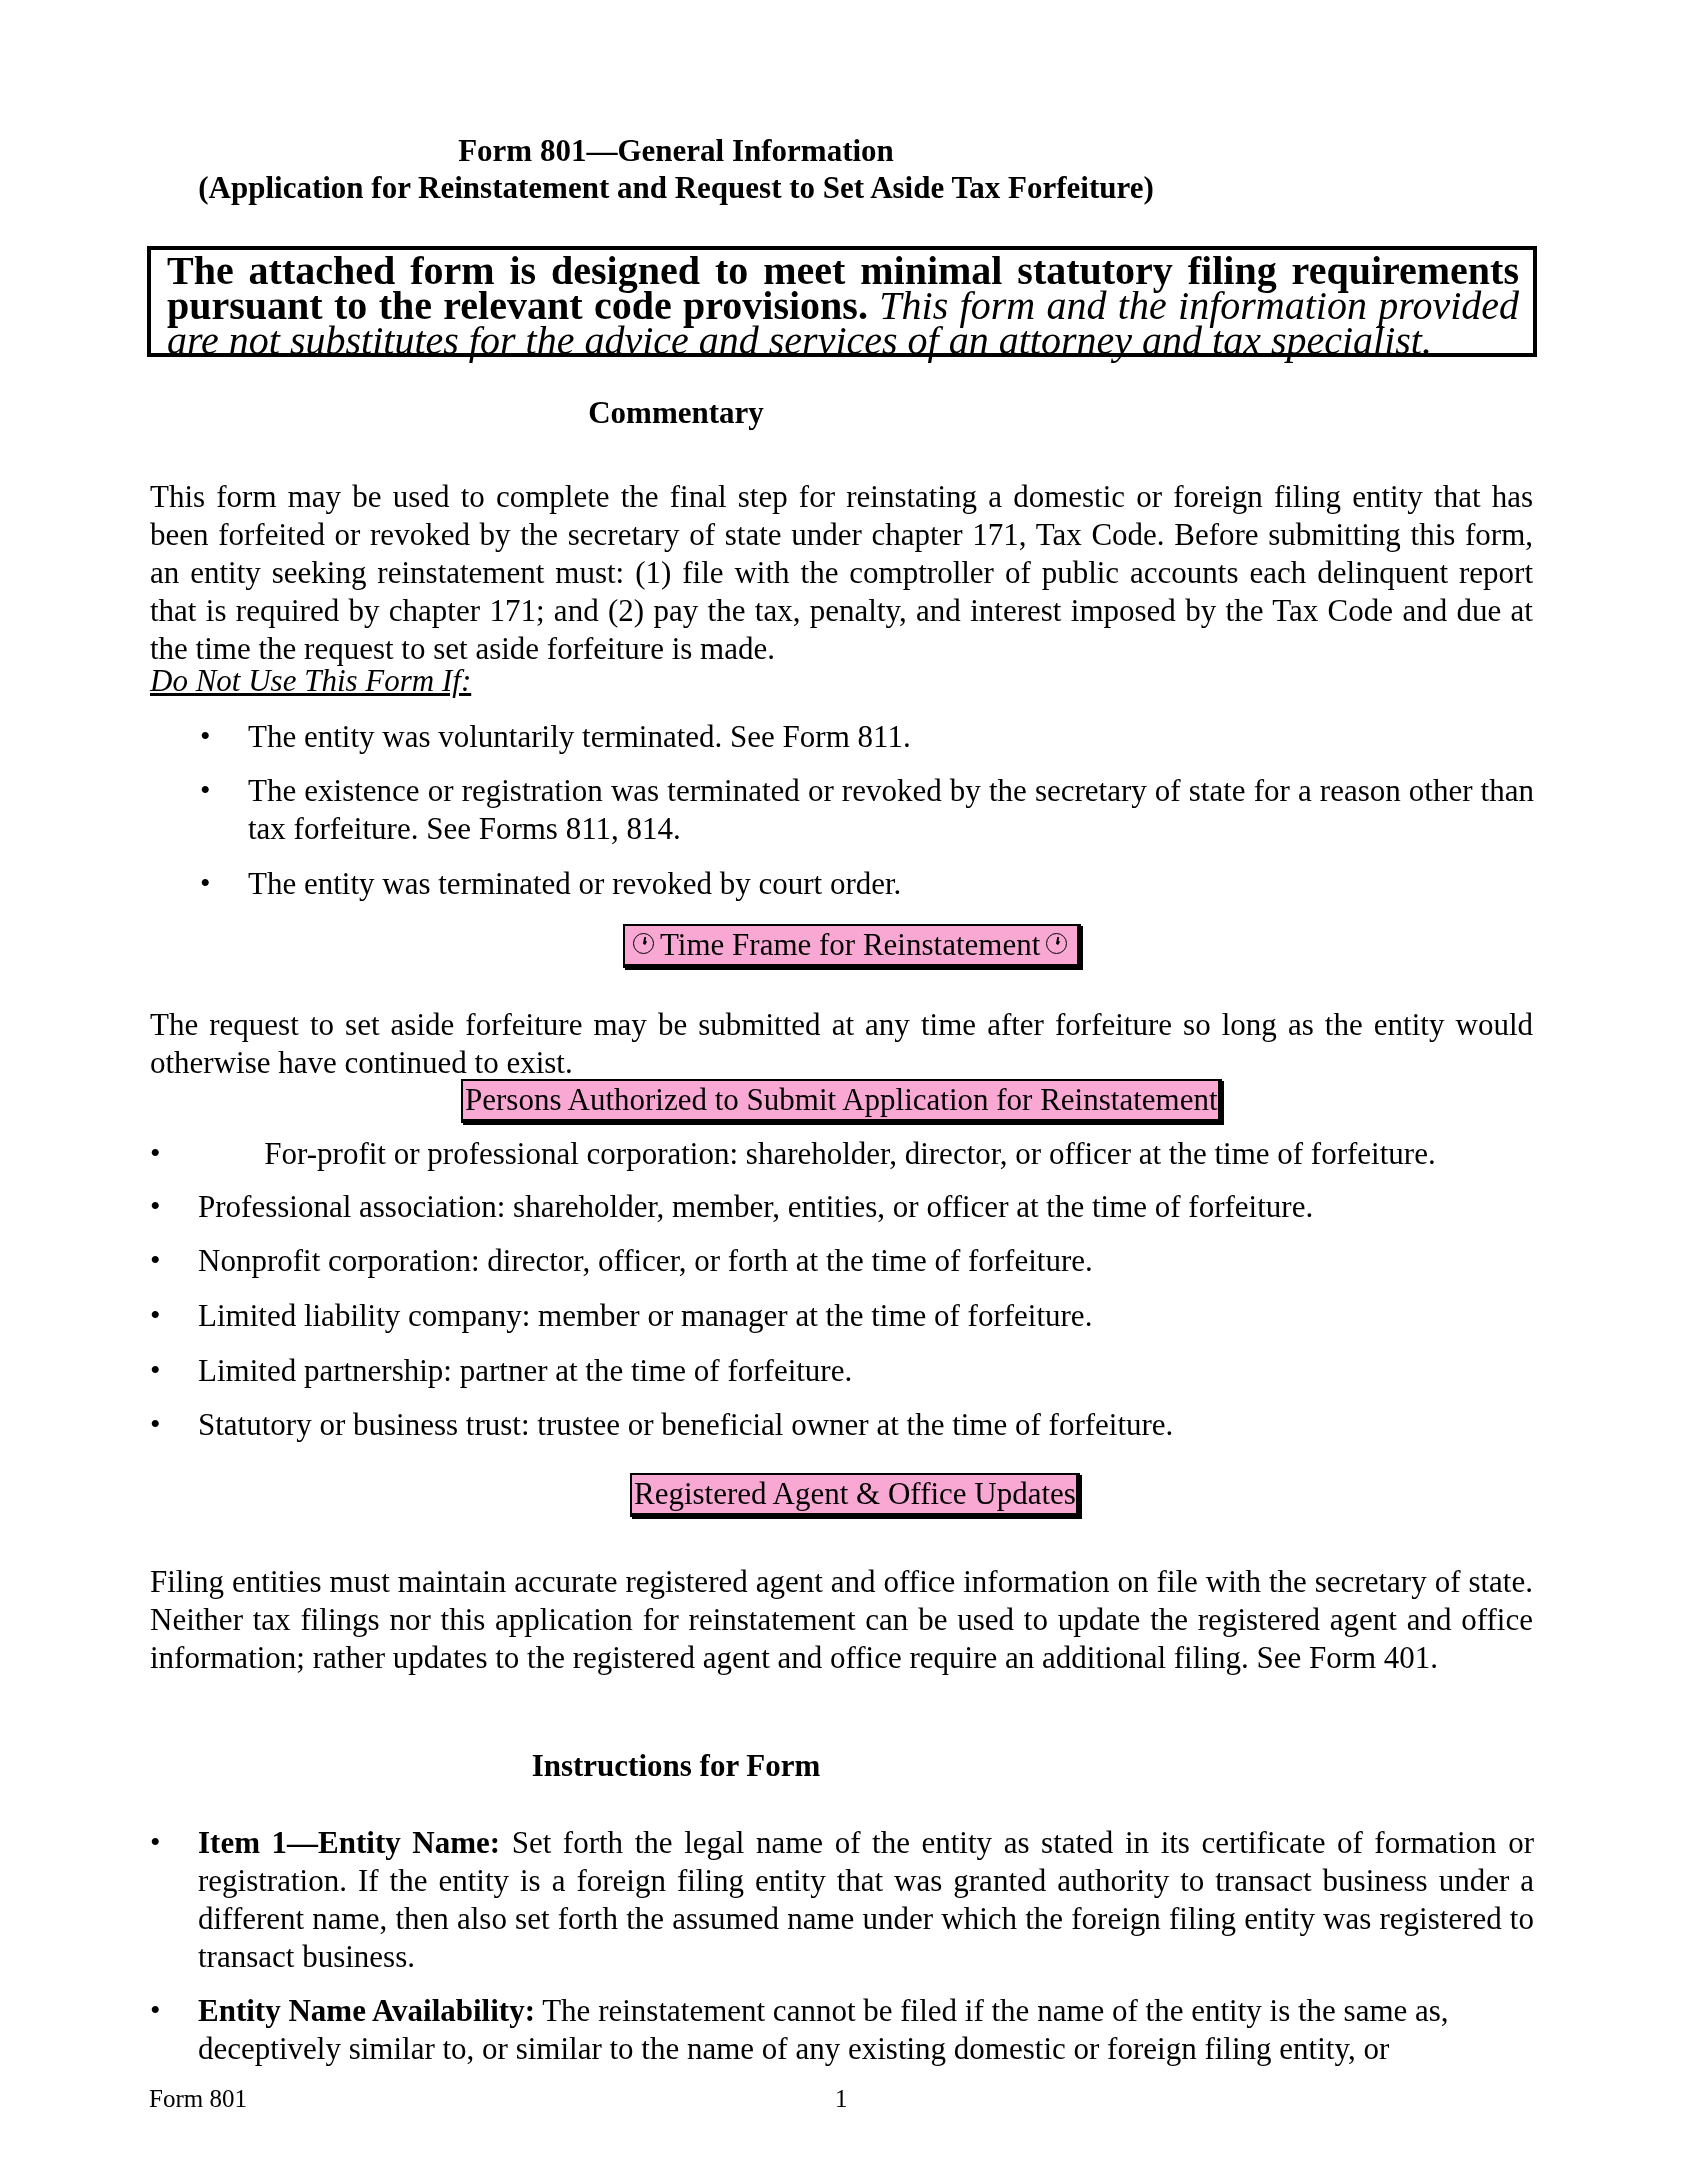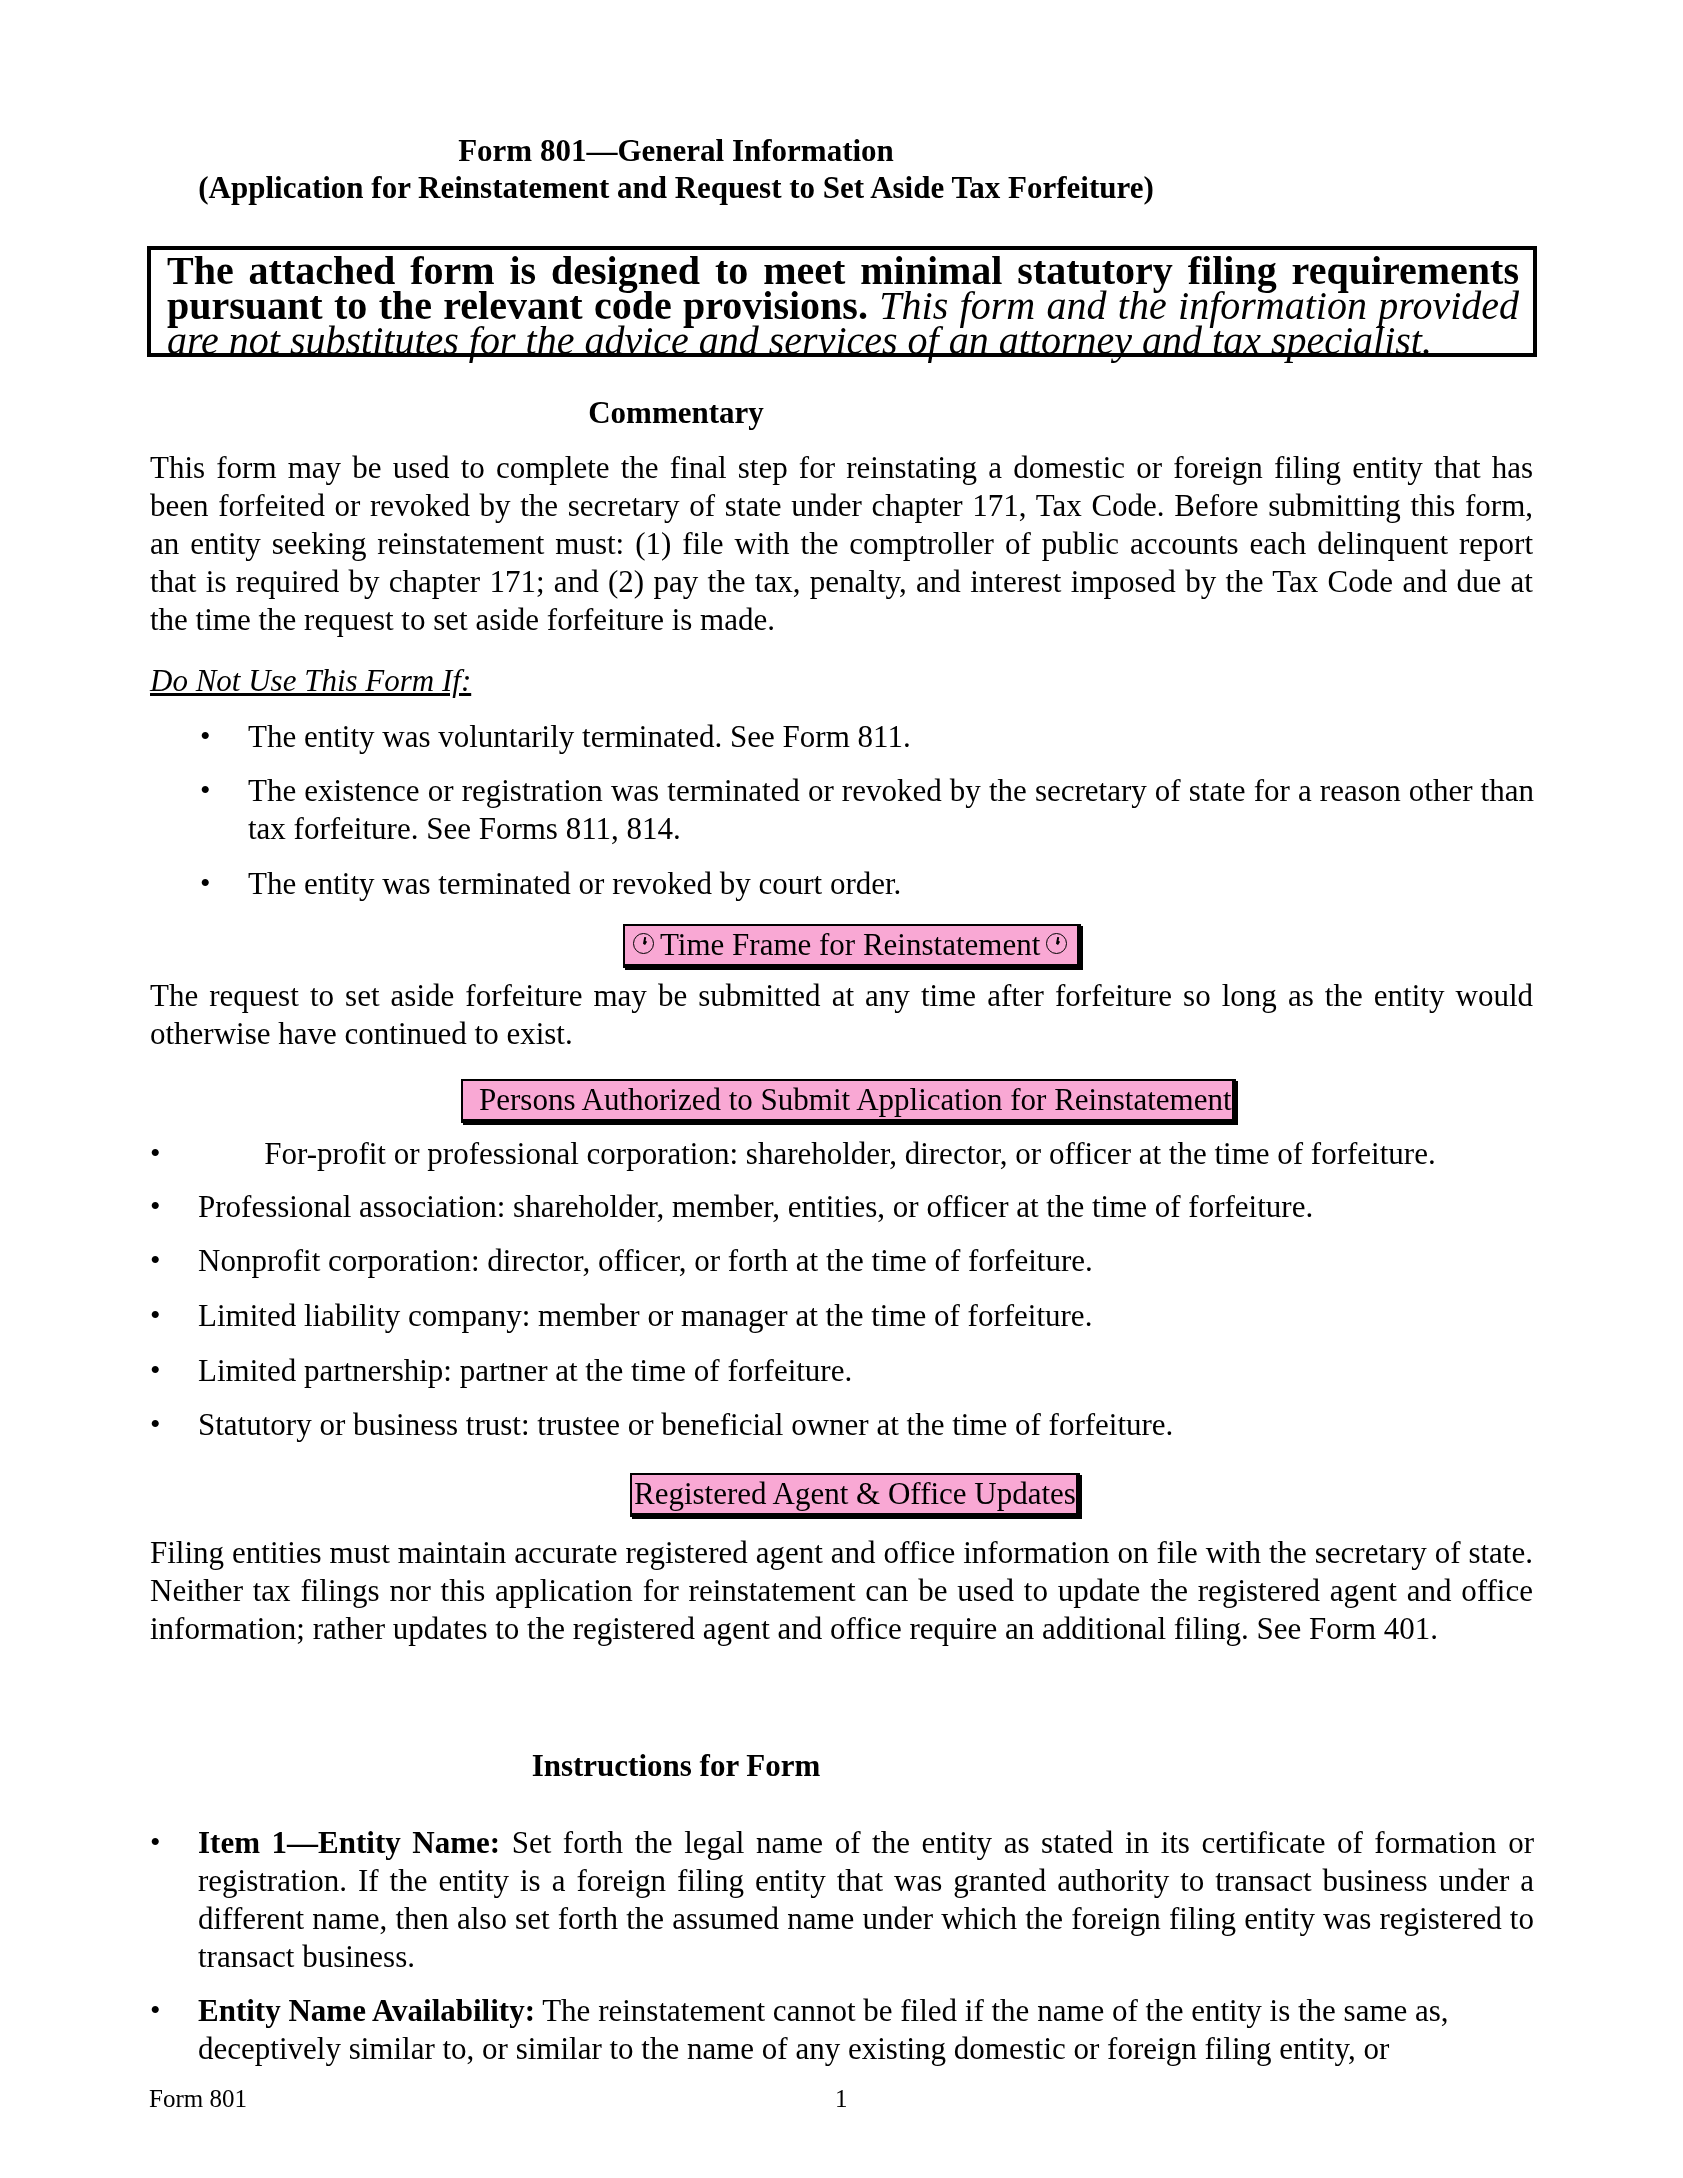--- a/index.html
+++ b/index.html
@@ -1,21 +1,21 @@
 <!DOCTYPE html>
 <html><head>
 <meta charset="utf-8">
 <style>
   html, body { margin: 0; padding: 0; background: #ffffff; }
   body { width: 1683px; height: 2178px; position: relative; overflow: hidden;
          font-family: "Liberation Serif", "DejaVu Serif", serif; color: #000; font-size: 31px; }
   .abs { position: absolute; }
   .center { left: 0; width: 1352px; text-align: center; }
   .title { font-weight: bold; font-size: 31px; line-height: 38px; }
-  .para { left: 150px; width: 1383px; text-align: justify; line-height: 38px; }
+  .para { left: 150px; width: 1383px; text-align: justify; line-height: 38px; margin-top: 29px; }
   .para-last { text-align-last: left; }
   .disclaimer { left: 147px; top: 246px; width: 1382px; height: 103px; border: 4px solid #000;
                 padding: 0; box-sizing: content-box; }
   .disclaimer-text { position: absolute; left: 16px; top: 3px; width: 1352px; line-height: 35px;
                      text-align: justify; font-size: 40px; }
   .disclaimer-text b { font-weight: bold; }
   .disclaimer-text i { font-style: italic; }
   .heading { font-weight: bold; }
   .underline-italic { font-style: italic; text-decoration: underline; }
   .bullet-row { position: absolute; }
@@ -64,21 +64,21 @@
 <div class="bullet-row" style="left:200px; top:865px;">
   <span class="bullet"></span>
   <div class="bullet-text" style="left:48px; width:1286px; text-align:left;">The entity was terminated or revoked by court order.</div>
 </div>
 
 <div class="box-label" style="left:623px; top:924px; padding:0 4px 0 2px;">
   <span class="clock"></span><span>Time Frame for Reinstatement</span><span class="clock"></span>
 </div>
 <div class="abs para para-last" style="top:977px;">The request to set aside forfeiture may be submitted at any time after forfeiture so long as the entity would otherwise have continued to exist.</div>
 
-<div class="box-label" style="left:461px; top:1079px; padding:0 0 0 16px;">
+<div class="box-label" style="left:461px; top:1079px; padding:0 0 0 2px;">
   <span>Persons Authorized to Submit Application for Reinstatement</span>
 </div>
 
 <div class="bullet-row" style="left:150px; top:1135px;">
   <span class="bullet"></span>
   <div class="bullet-text" style="left:32px; width:1336px; text-align:center; white-space:nowrap;">For-profit or professional corporation: shareholder, director, or officer at the time of forfeiture.</div>
 </div>
 <div class="bullet-row" style="left:150px; top:1188px;">
   <span class="bullet"></span>
   <div class="bullet-text" style="left:48px; width:1336px; text-align:left; white-space:nowrap;">Professional association: shareholder, member, entities, or officer at the time of forfeiture.</div>

